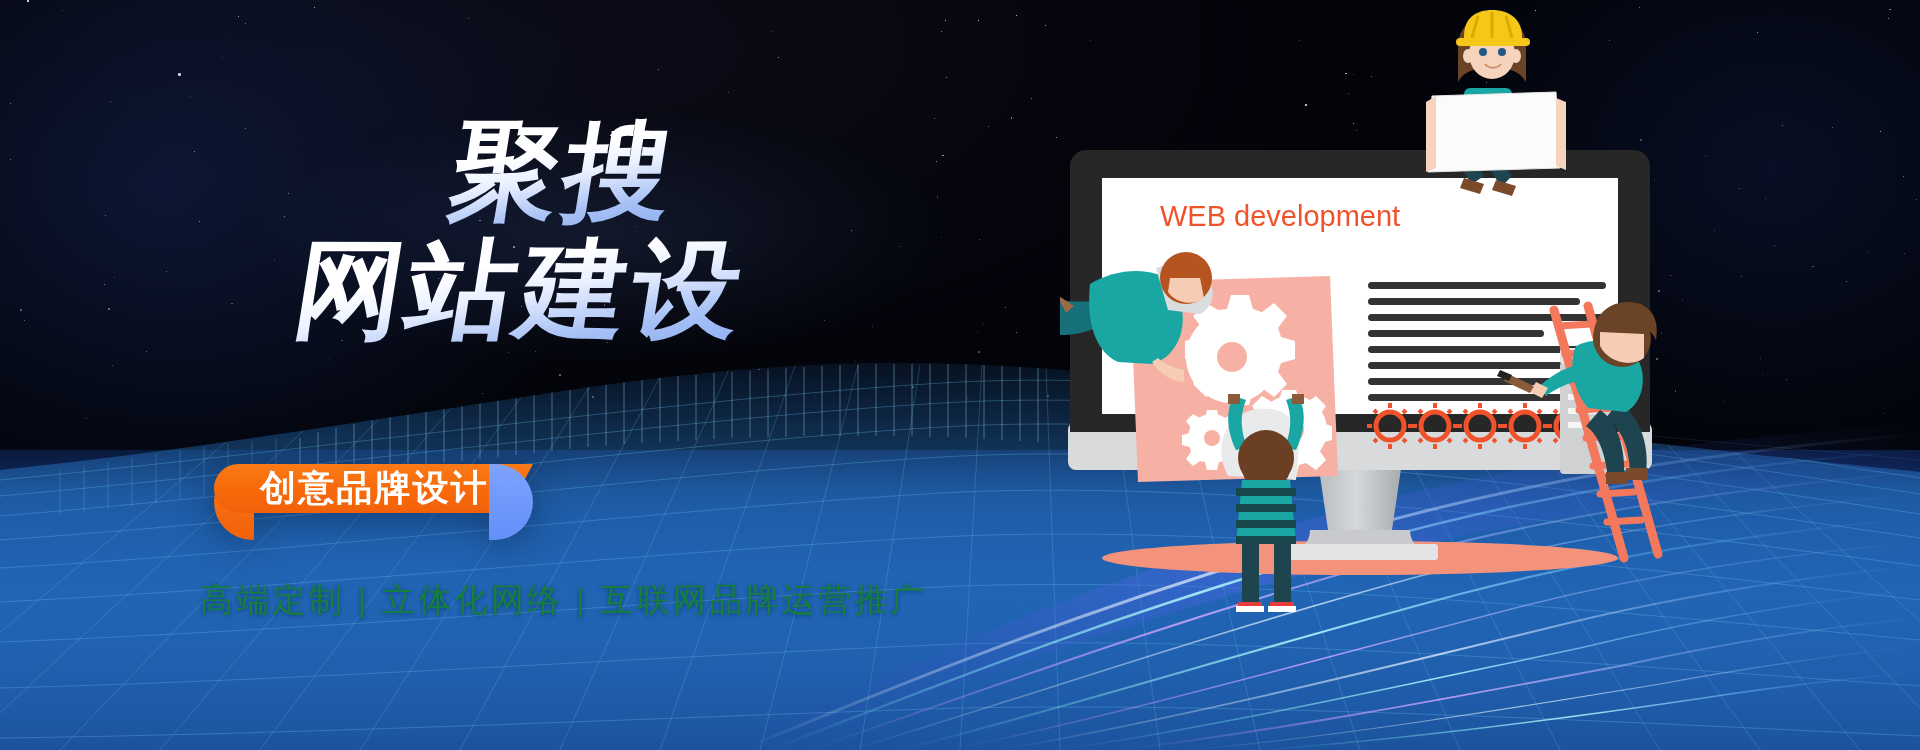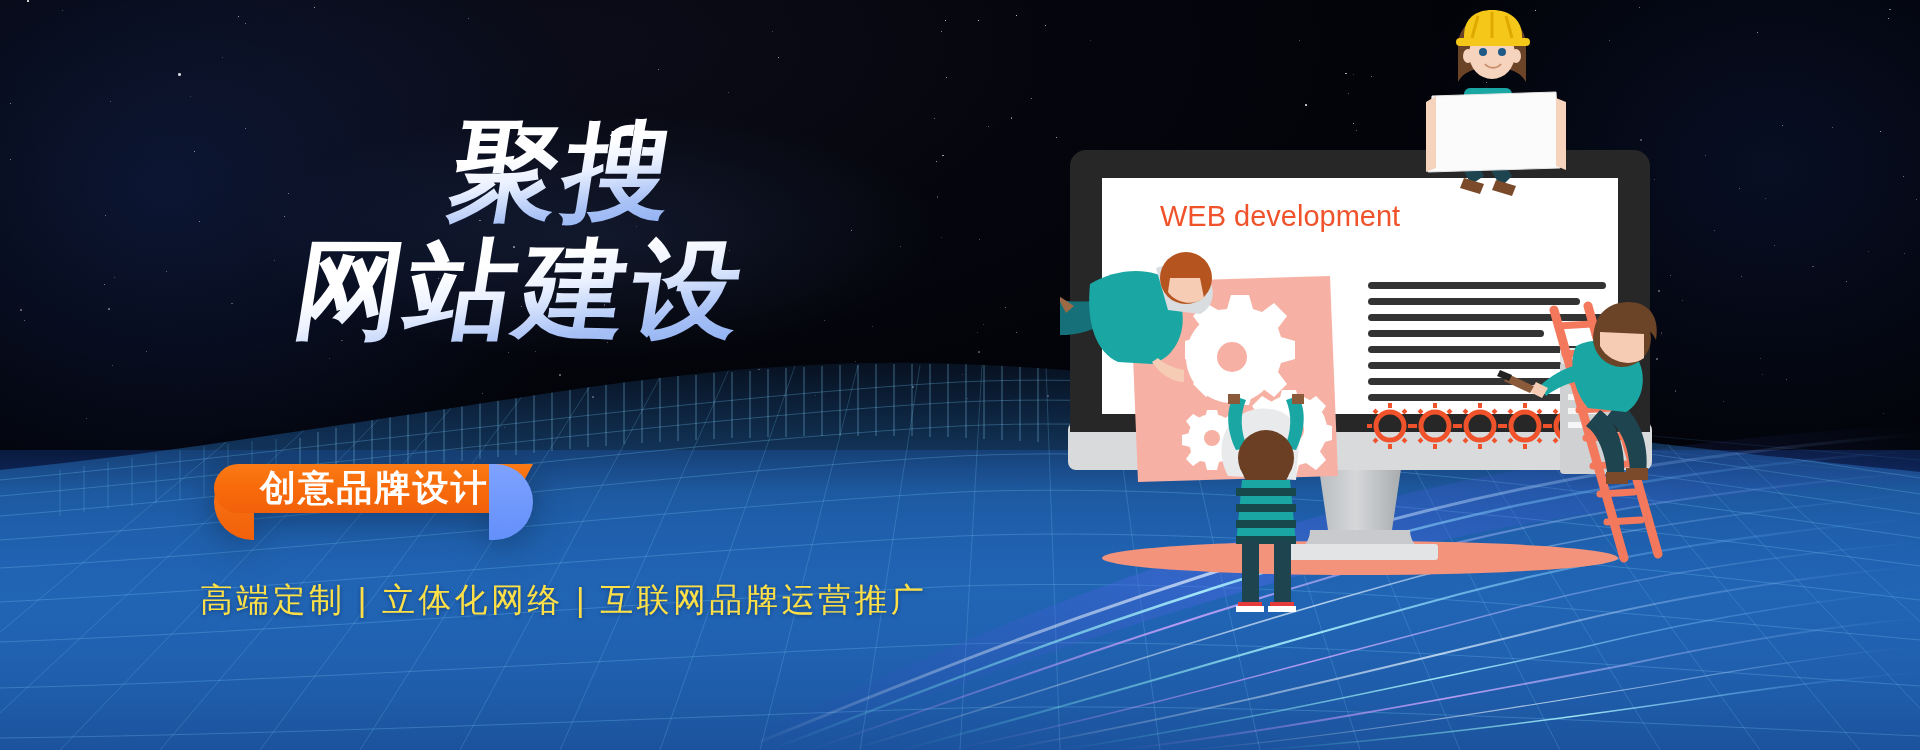--- a/index.html
+++ b/index.html
@@ -101,21 +101,21 @@
   }
   .pill-right-cap{
     position:absolute;right:0;top:0;width:44px;height:76px;
     background:linear-gradient(180deg,#7ea2ff 0%,#6490fa 100%);
     border-radius:0 38px 38px 0;
   }
 
   
   .tagline{
     position:absolute;left:200px;top:578px;
-    color:#fde047;font-size:33px;letter-spacing:.10em;
+    color:#15803d;font-size:33px;letter-spacing:.10em;
     white-space:nowrap;
     font-family:"Liberation Sans","DejaVu Sans",sans-serif;
     text-shadow:0 1px 4px rgba(0,20,60,.45);
   }
 
   
   .illus{position:absolute;left:1060px;top:10px;width:620px;height:740px;}
   .illus svg{display:block;}
 </style>
 </head>

